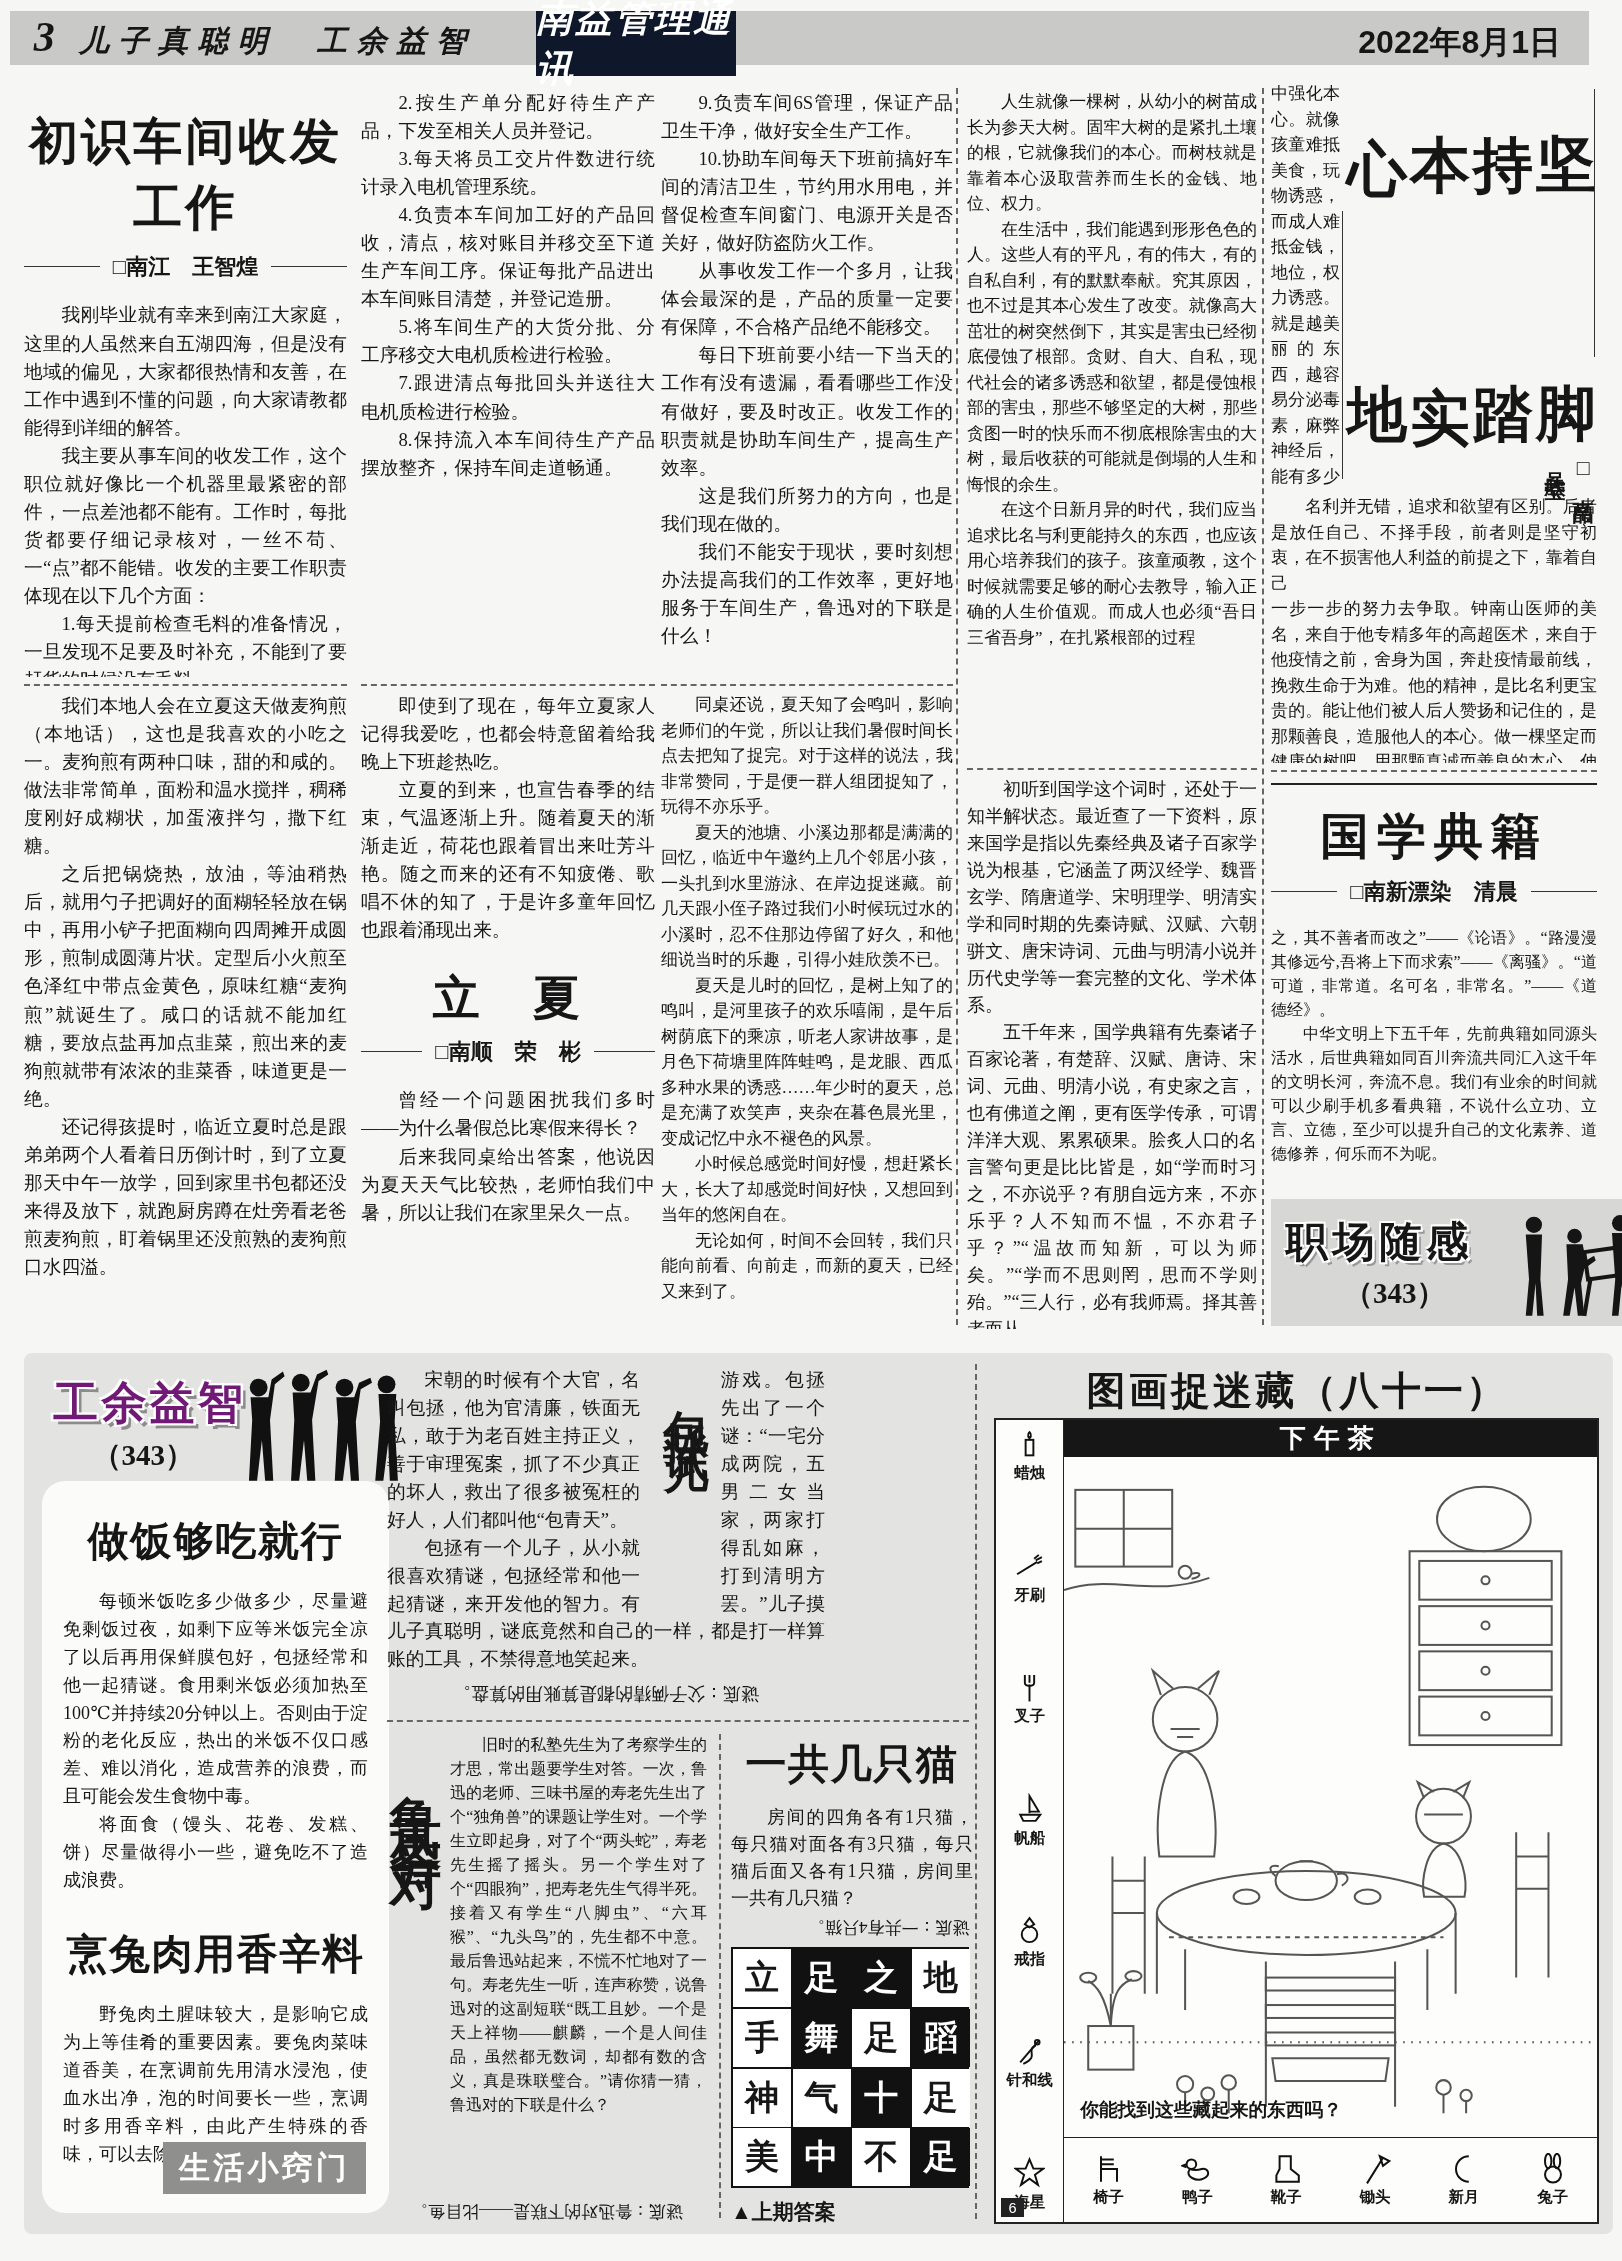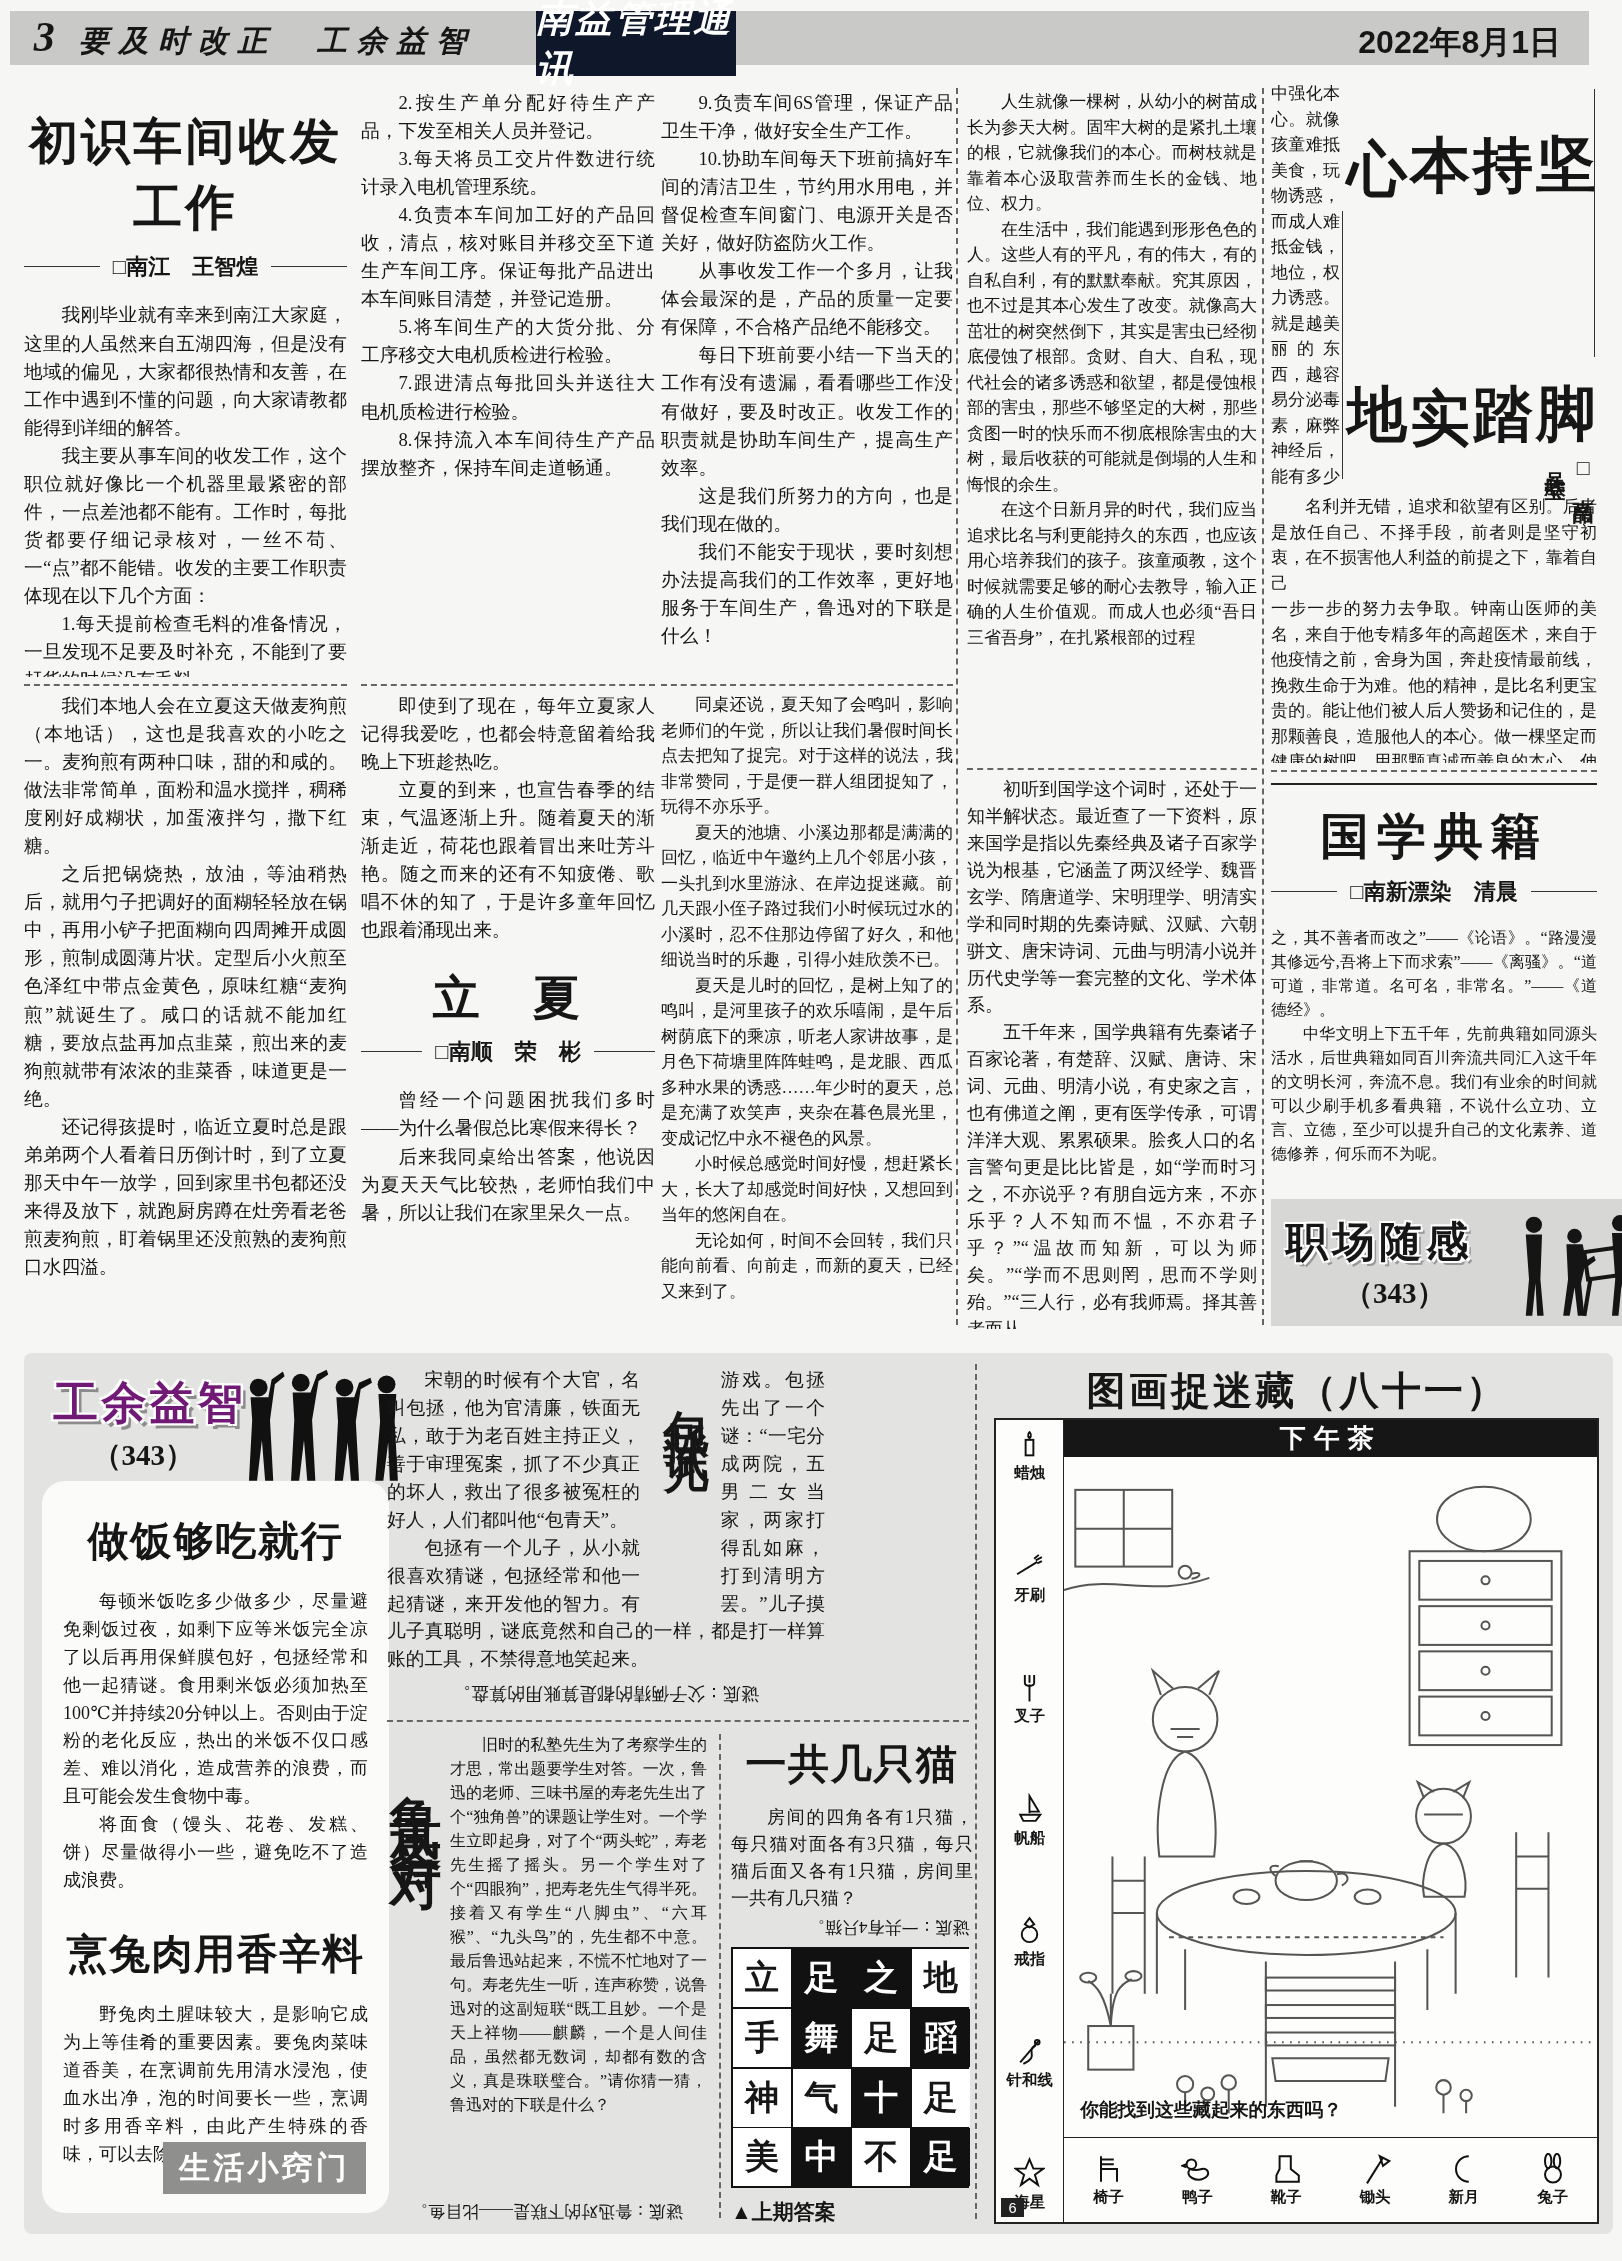--- a/index.html
+++ b/index.html
@@ -115,21 +115,21 @@
   svg{display:block;}
 </style>
 </head>
 <body>
 
 <div class="page">
 
   <div class="hdr">
     <div class="hdr-left">
       <span class="hdr-num">3</span>
-      <span class="hdr-sec">要及时改正　工余益智</span>
+      <span class="hdr-sec">儿子真聪明　工余益智</span>
     </div>
     <div class="masthead">南益管理通讯</div>
     <div class="hdr-date">2022年8月1日</div>
   </div>
 
   <div class="main">
     <div class="vdash" style="left:956px;height:1237px;"></div>
     <div class="vdash" style="left:1262px;height:1237px;"></div>
 
     <div class="col" id="c1">

